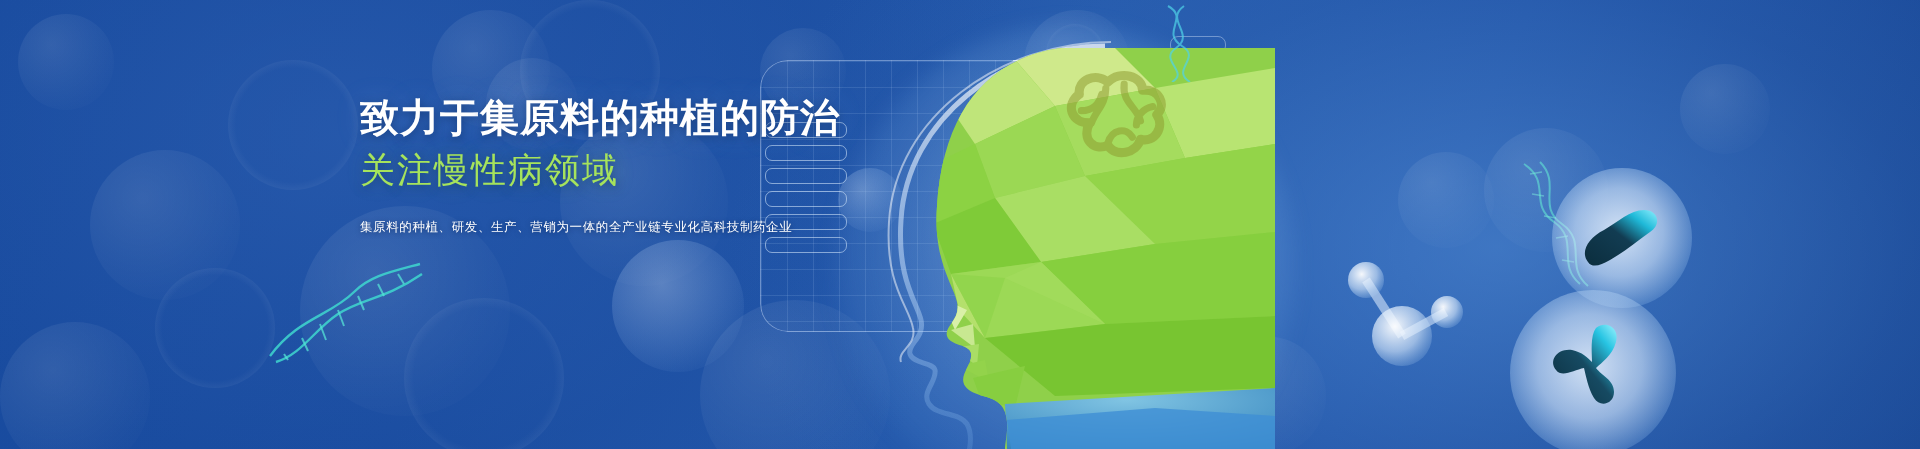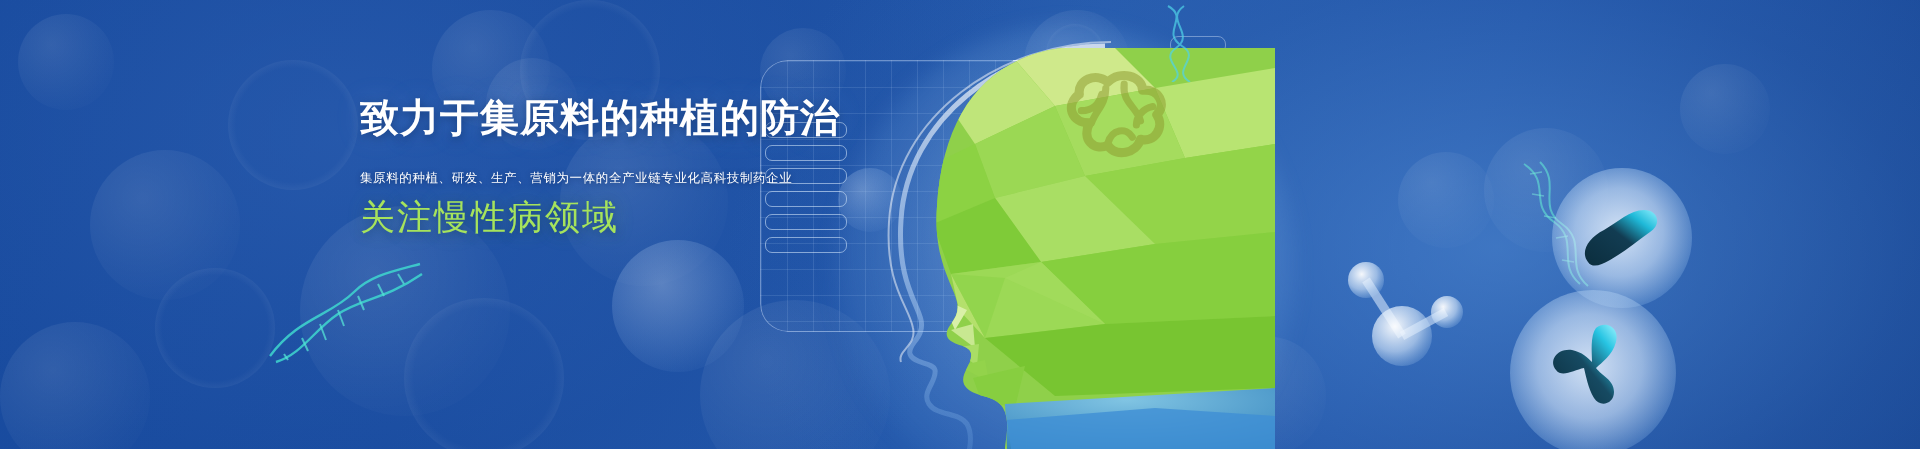--- a/index.html
+++ b/index.html
@@ -356,17 +356,17 @@
         <stop offset="80%" stop-color="#27c4e2"></stop>
         <stop offset="100%" stop-color="#9af3ff"></stop>
       </linearGradient>
     </defs>
     <path d="M48 10 C58 2 72 10 68 24 C64 38 54 44 48 50 C54 58 66 62 66 74 C66 86 52 90 46 80 C40 70 38 58 36 50
              C26 52 14 60 8 52 C0 42 10 30 24 32 C34 34 40 40 44 44 C44 34 42 18 48 10 Z" fill="url(#rodG2)"></path>
   </svg>
 
   <div id="copy">
     <div id="headline"><span>致力于</span><span class="hl-accent">集原料的种植</span><span>的防治</span></div>
+    <div id="subline">关注慢性病领域</div>
     <div id="tagline">集原料的种植、研发、生产、营销为一体的全产业链专业化高科技制药企业</div>
-    <div id="subline">关注慢性病领域</div>
   </div>
 
 </div>
 
 </body></html>

